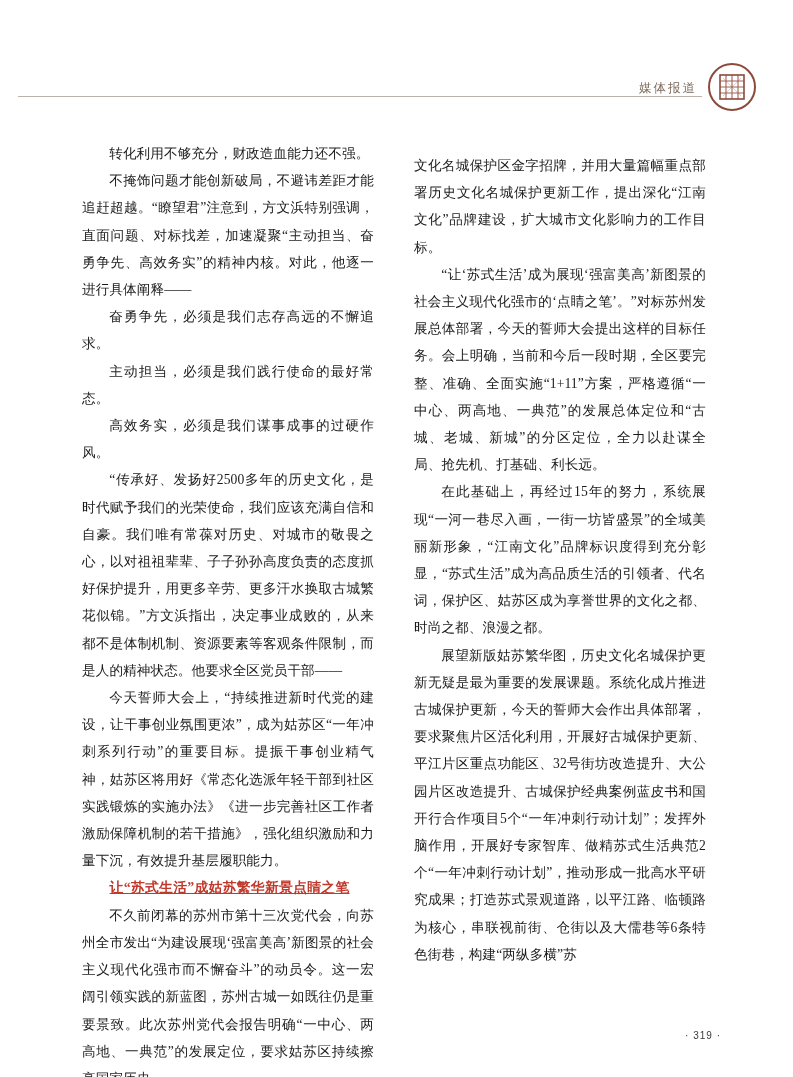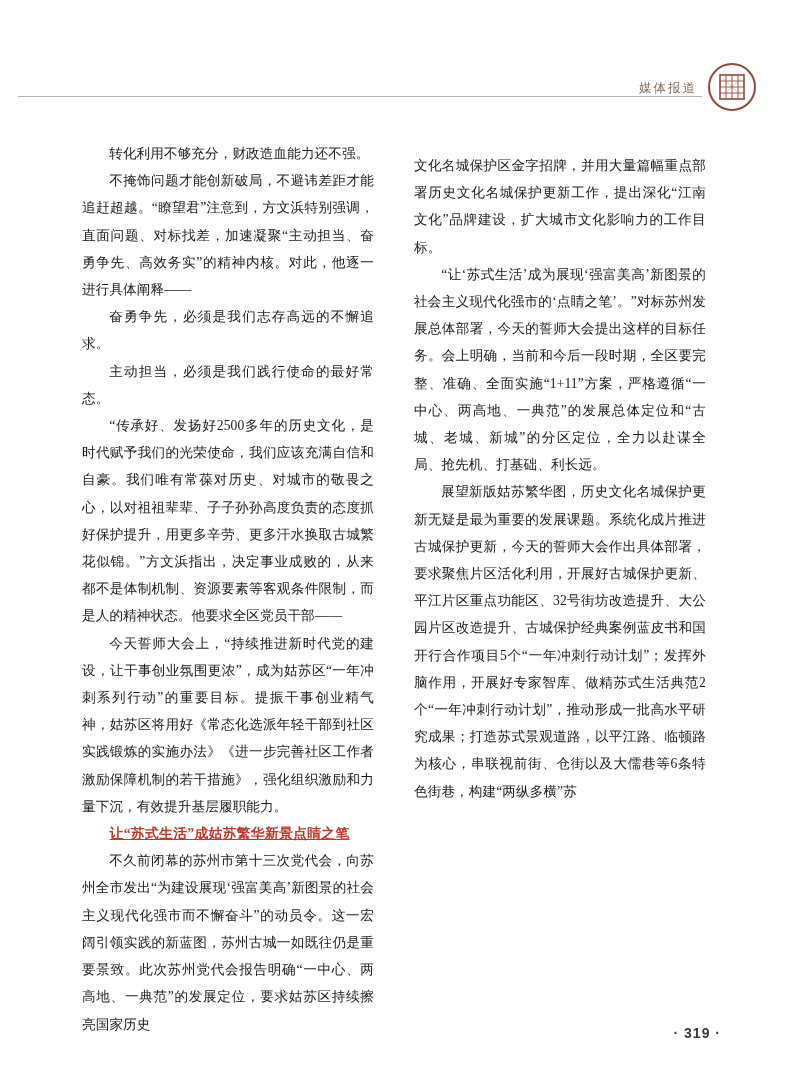--- a/index.html
+++ b/index.html
@@ -84,25 +84,24 @@
     font-size: 13.8px;
     letter-spacing: 0.3px;
     text-decoration: underline;
   }
 
   
   .footer {
     position: absolute;
     right: 72px;
     bottom: 36px;
-    font-size: 14px;
+    font-size: 10px;
     color: #3a3a3a;
     font-family: "Liberation Sans", "DejaVu Sans", sans-serif;
     letter-spacing: 1px;
-    font-weight: bold;
   }
 </style>
 </head>
 <body>
 
 <div class="page">
 
   <div class="header">
     <div class="header-rule"></div>
     <div class="header-label">媒体报道</div>
@@ -114,26 +113,28 @@
         <path d="M16 16 L34 34 M34 16 L16 34" stroke="#8d4a3a" stroke-width="0.8" opacity="0.35"></path>
       </svg>
     </div>
   </div>
 
   <div class="col col-left" id="col-left">
       <p class="">转化利用不够充分，财政造血能力还不强。</p>
       <p class="">不掩饰问题才能创新破局，不避讳差距才能追赶超越。“瞭望君”注意到，方文浜特别强调，直面问题、对标找差，加速凝聚“主动担当、奋勇争先、高效务实”的精神内核。对此，他逐一进行具体阐释——</p>
       <p class="">奋勇争先，必须是我们志存高远的不懈追求。</p>
       <p class="">主动担当，必须是我们践行使命的最好常态。</p>
+      <p class="">高效务实，必须是我们谋事成事的过硬作风。</p>
       <p class="">“传承好、发扬好2500多年的历史文化，是时代赋予我们的光荣使命，我们应该充满自信和自豪。我们唯有常葆对历史、对城市的敬畏之心，以对祖祖辈辈、子子孙孙高度负责的态度抓好保护提升，用更多辛劳、更多汗水换取古城繁花似锦。”方文浜指出，决定事业成败的，从来都不是体制机制、资源要素等客观条件限制，而是人的精神状态。他要求全区党员干部——</p>
       <p class="">今天誓师大会上，“持续推进新时代党的建设，让干事创业氛围更浓”，成为姑苏区“一年冲刺系列行动”的重要目标。提振干事创业精气神，姑苏区将用好《常态化选派年轻干部到社区实践锻炼的实施办法》《进一步完善社区工作者激励保障机制的若干措施》，强化组织激励和力量下沉，有效提升基层履职能力。</p>
       <p class="subhead">让“苏式生活”成姑苏繁华新景点睛之笔</p>
       <p class="">不久前闭幕的苏州市第十三次党代会，向苏州全市发出“为建设展现‘强富美高’新图景的社会主义现代化强市而不懈奋斗”的动员令。这一宏阔引领实践的新蓝图，苏州古城一如既往仍是重要景致。此次苏州党代会报告明确“一中心、两高地、一典范”的发展定位，要求姑苏区持续擦亮国家历史</p>
     </div>
   <div class="col col-right" id="col-right">
       <p class="noindent">文化名城保护区金字招牌，并用大量篇幅重点部署历史文化名城保护更新工作，提出深化“江南文化”品牌建设，扩大城市文化影响力的工作目标。</p>
       <p class="">“让‘苏式生活’成为展现‘强富美高’新图景的社会主义现代化强市的‘点睛之笔’。”对标苏州发展总体部署，今天的誓师大会提出这样的目标任务。会上明确，当前和今后一段时期，全区要完整、准确、全面实施“1+11”方案，严格遵循“一中心、两高地、一典范”的发展总体定位和“古城、老城、新城”的分区定位，全力以赴谋全局、抢先机、打基础、利长远。</p>
+      <p class="">在此基础上，再经过15年的努力，系统展现“一河一巷尽入画，一街一坊皆盛景”的全域美丽新形象，“江南文化”品牌标识度得到充分彰显，“苏式生活”成为高品质生活的引领者、代名词，保护区、姑苏区成为享誉世界的文化之都、时尚之都、浪漫之都。</p>
       <p class="">展望新版姑苏繁华图，历史文化名城保护更新无疑是最为重要的发展课题。系统化成片推进古城保护更新，今天的誓师大会作出具体部署，要求聚焦片区活化利用，开展好古城保护更新、平江片区重点功能区、32号街坊改造提升、大公园片区改造提升、古城保护经典案例蓝皮书和国开行合作项目5个“一年冲刺行动计划”；发挥外脑作用，开展好专家智库、做精苏式生活典范2个“一年冲刺行动计划”，推动形成一批高水平研究成果；打造苏式景观道路，以平江路、临顿路为核心，串联视前街、仓街以及大儒巷等6条特色街巷，构建“两纵多横”苏</p>
     </div>
 
   <div class="footer">· 319 ·</div>
 
 </div>
 
 </body></html>

